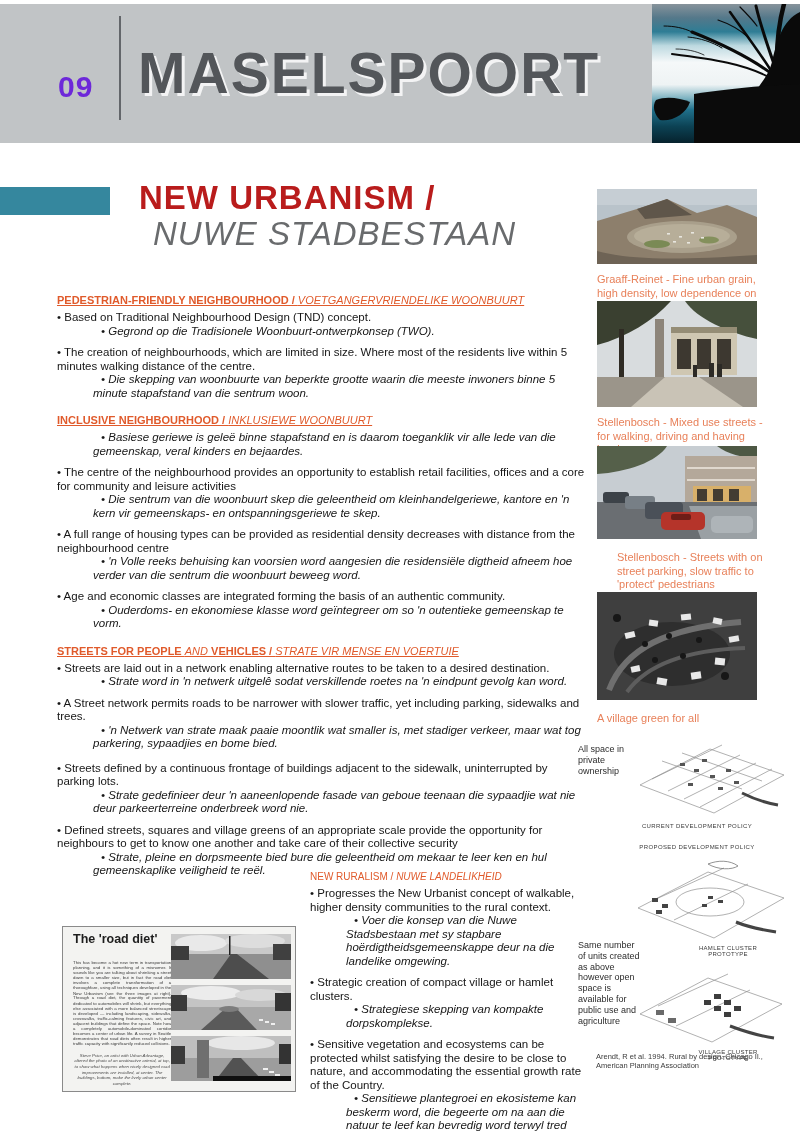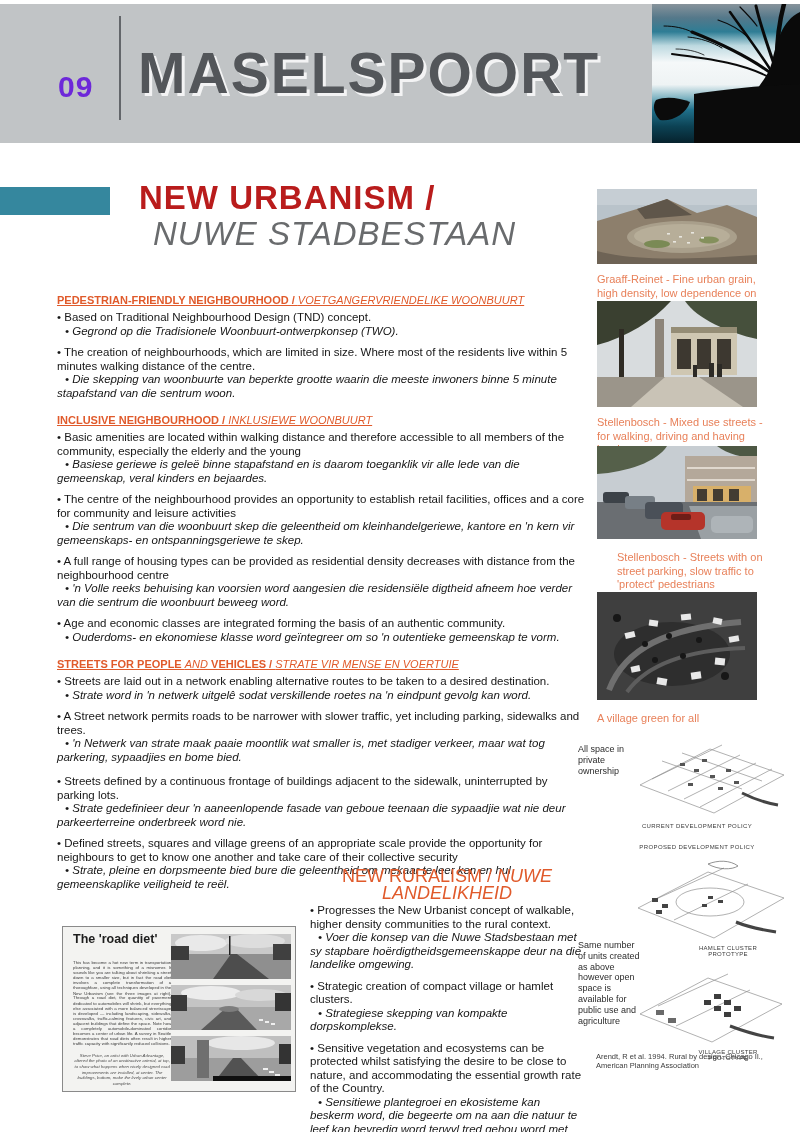--- a/index.html
+++ b/index.html
@@ -25,26 +25,26 @@
   
   .content{position:absolute;left:57px;top:291px;width:530px;font-size:11.5px;line-height:13.5px;}
   .sec{margin-bottom:11px;}
   .sec h3{margin:0 0 1px 0;font-size:11px;line-height:19px;font-weight:bold;color:#e05a2b;text-decoration:underline;}
   .h-mid{font-weight:normal;font-style:italic;}
   .h-af{font-weight:normal;font-style:italic;}
   .grp{margin-bottom:8px;}
   .grp:last-child{margin-bottom:0;}
   .b-en,.b-af{margin:0;}
   .b-en::before{content:"\2022  ";}
-  .b-af{font-style:italic;text-indent:8px;}
+  .b-af{font-style:italic;text-indent:8px;margin-left:36px;}
   .b-af::before{content:"\2022  ";}
 
   
   .ruralism{position:absolute;left:310px;top:868px;width:274px;font-size:11.5px;line-height:13.5px;}
-  .ruralism h3{margin:0 0 2px 0;font-size:18px;line-height:17px;font-weight:normal;color:#e05a2b;text-align:center;}
+  .ruralism h3{margin:0 0 2px 0;font-size:10px;line-height:17px;font-weight:normal;color:#e05a2b;}
 
   
   .road-diet{position:absolute;left:62px;top:926px;width:234px;height:166px;
              background:#f3f3f1;border:1px solid #8a8a8a;box-sizing:border-box;}
   .rd-title{position:absolute;left:10px;top:5px;margin:0;font-size:12.5px;font-weight:bold;color:#1d1d1d;}
   .rd-body{position:absolute;left:10px;top:25px;width:182px;font-size:8px;line-height:1.18;
            color:#3a3a3a;text-align:justify;transform:scale(0.54);transform-origin:0 0;}
   .rd-caption{position:absolute;left:10px;top:118px;width:182px;font-size:8px;line-height:1.3;
            font-style:italic;color:#4a4a4a;text-align:center;transform:scale(0.54);transform-origin:0 0;}
   .rd-photos{position:absolute;left:108px;top:7px;width:120px;}
@@ -137,21 +137,20 @@
       </div>
       <div class="grp">
         <p class="b-en">The creation of neighbourhoods, which are limited in size. Where most of the residents live within 5 minutes walking distance of the centre.</p>
         <p class="b-af">Die skepping van woonbuurte van beperkte grootte waarin die meeste inwoners binne 5 minute stapafstand van die sentrum woon.</p>
       </div>
     </section>
 
     <section class="sec">
       <h3><span class="h-en">INCLUSIVE NEIGHBOURHOOD /  </span><span class="h-af">INKLUSIEWE WOONBUURT</span></h3>
       <div class="grp">
-        <p class="b-en">Basic amenities are located within walking distance and therefore accessible to all members of the community, especially the elderly and the young</p>
         <p class="b-af">Basiese geriewe is geleë binne stapafstand en is daarom toeganklik vir alle lede van die gemeenskap, veral kinders en bejaardes.</p>
       </div>
       <div class="grp">
         <p class="b-en">The centre of the neighbourhood provides an opportunity to establish retail facilities, offices and a core for community and leisure activities</p>
         <p class="b-af">Die sentrum van die woonbuurt skep die geleentheid om kleinhandelgeriewe, kantore en 'n kern vir gemeenskaps- en ontspanningsgeriewe te skep.</p>
       </div>
       <div class="grp">
         <p class="b-en">A full range of housing types can be provided as residential density decreases with distance from the neighbourhood centre</p>
         <p class="b-af">'n Volle reeks behuising kan voorsien word aangesien die residensiële digtheid afneem hoe verder van die sentrum die woonbuurt beweeg word.</p>
       </div>

